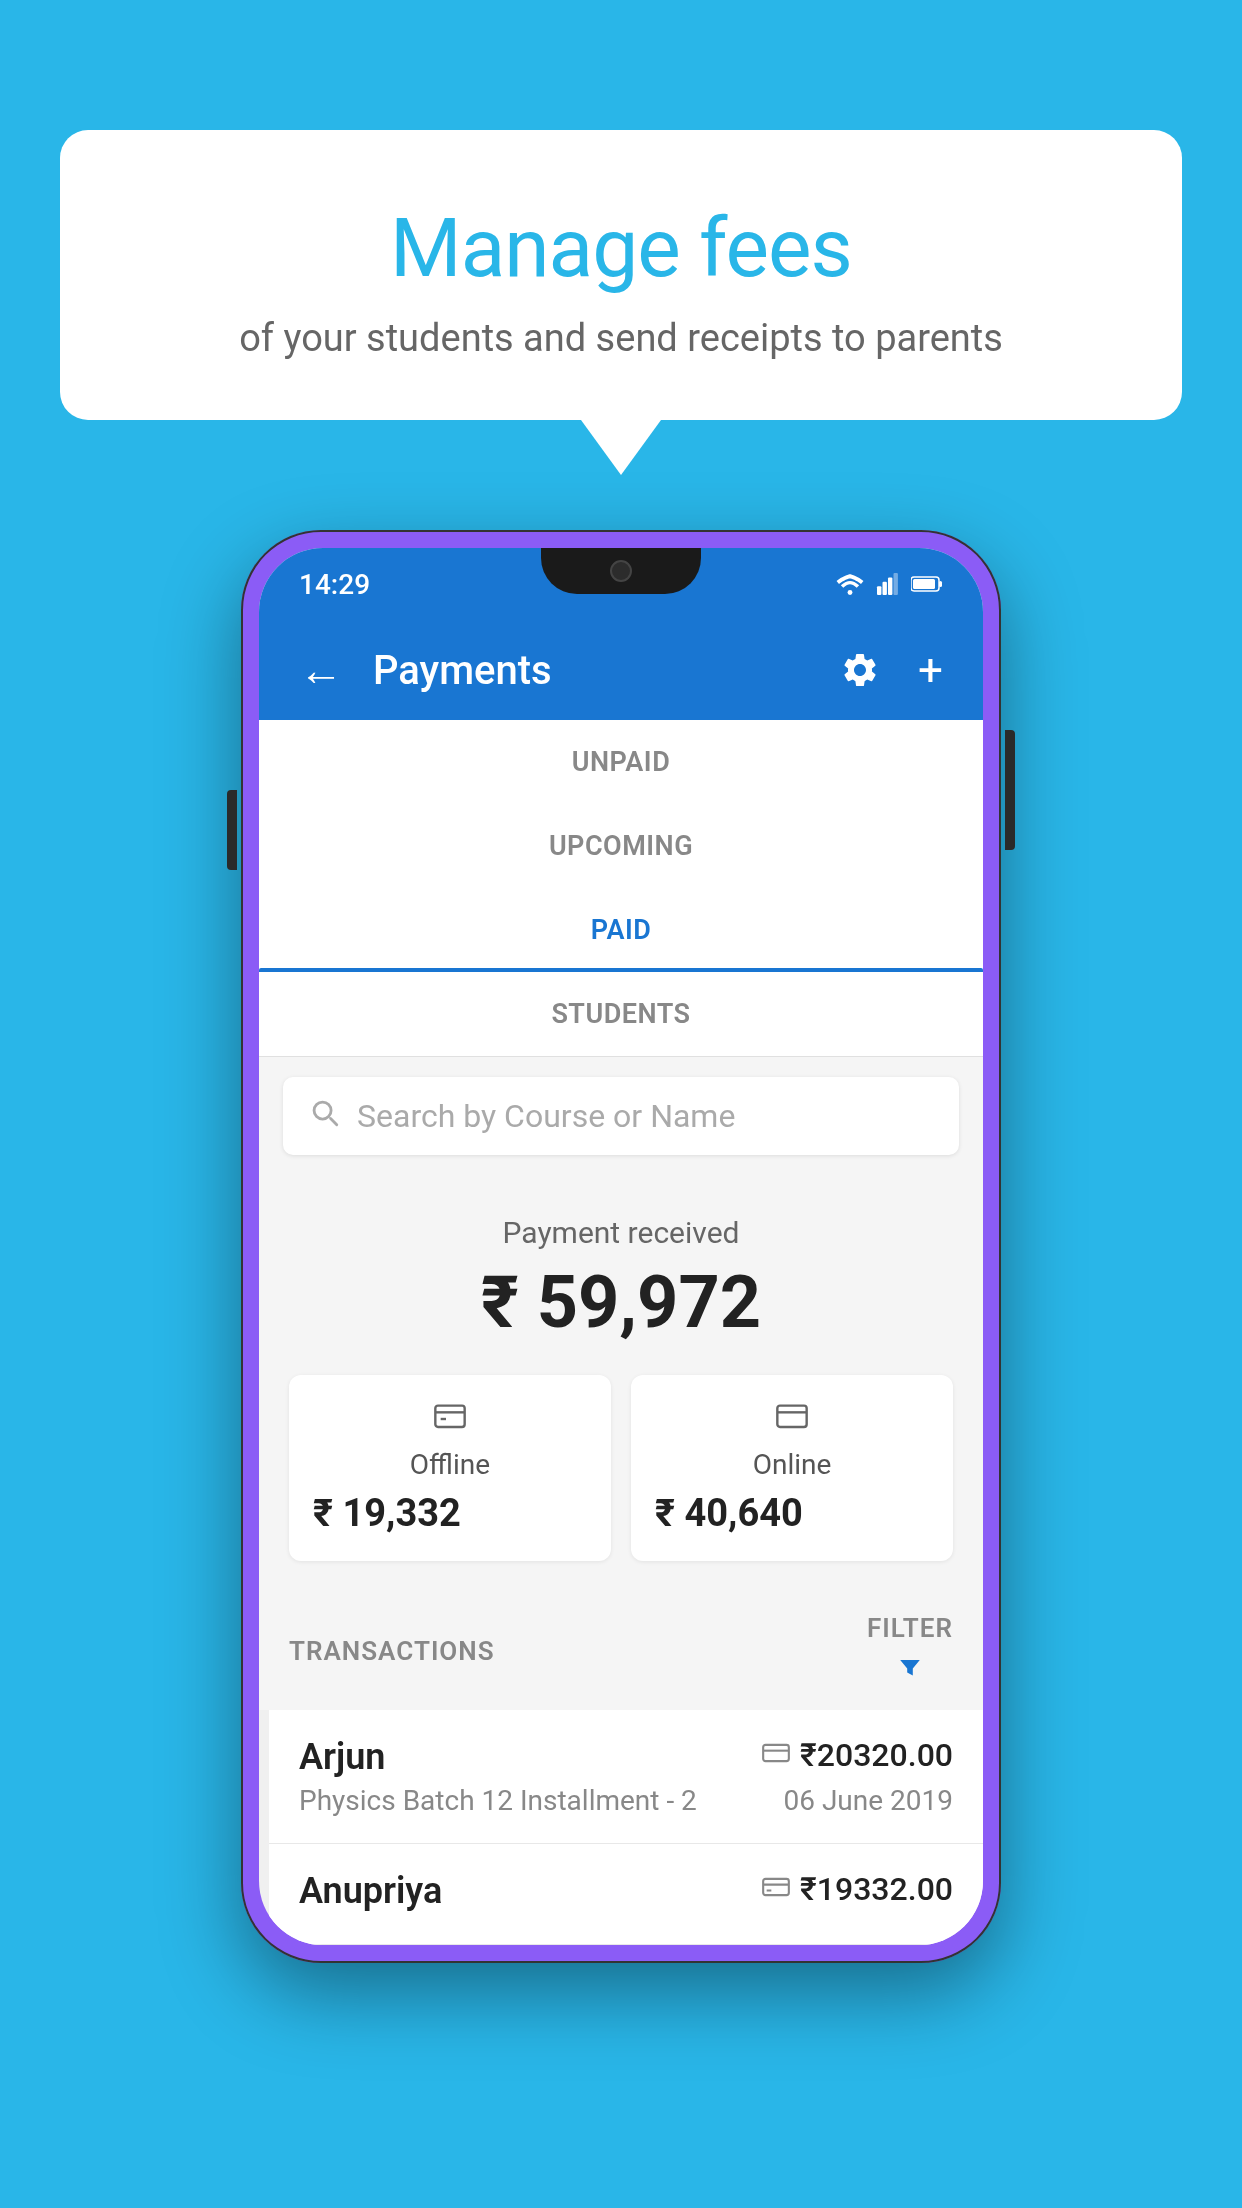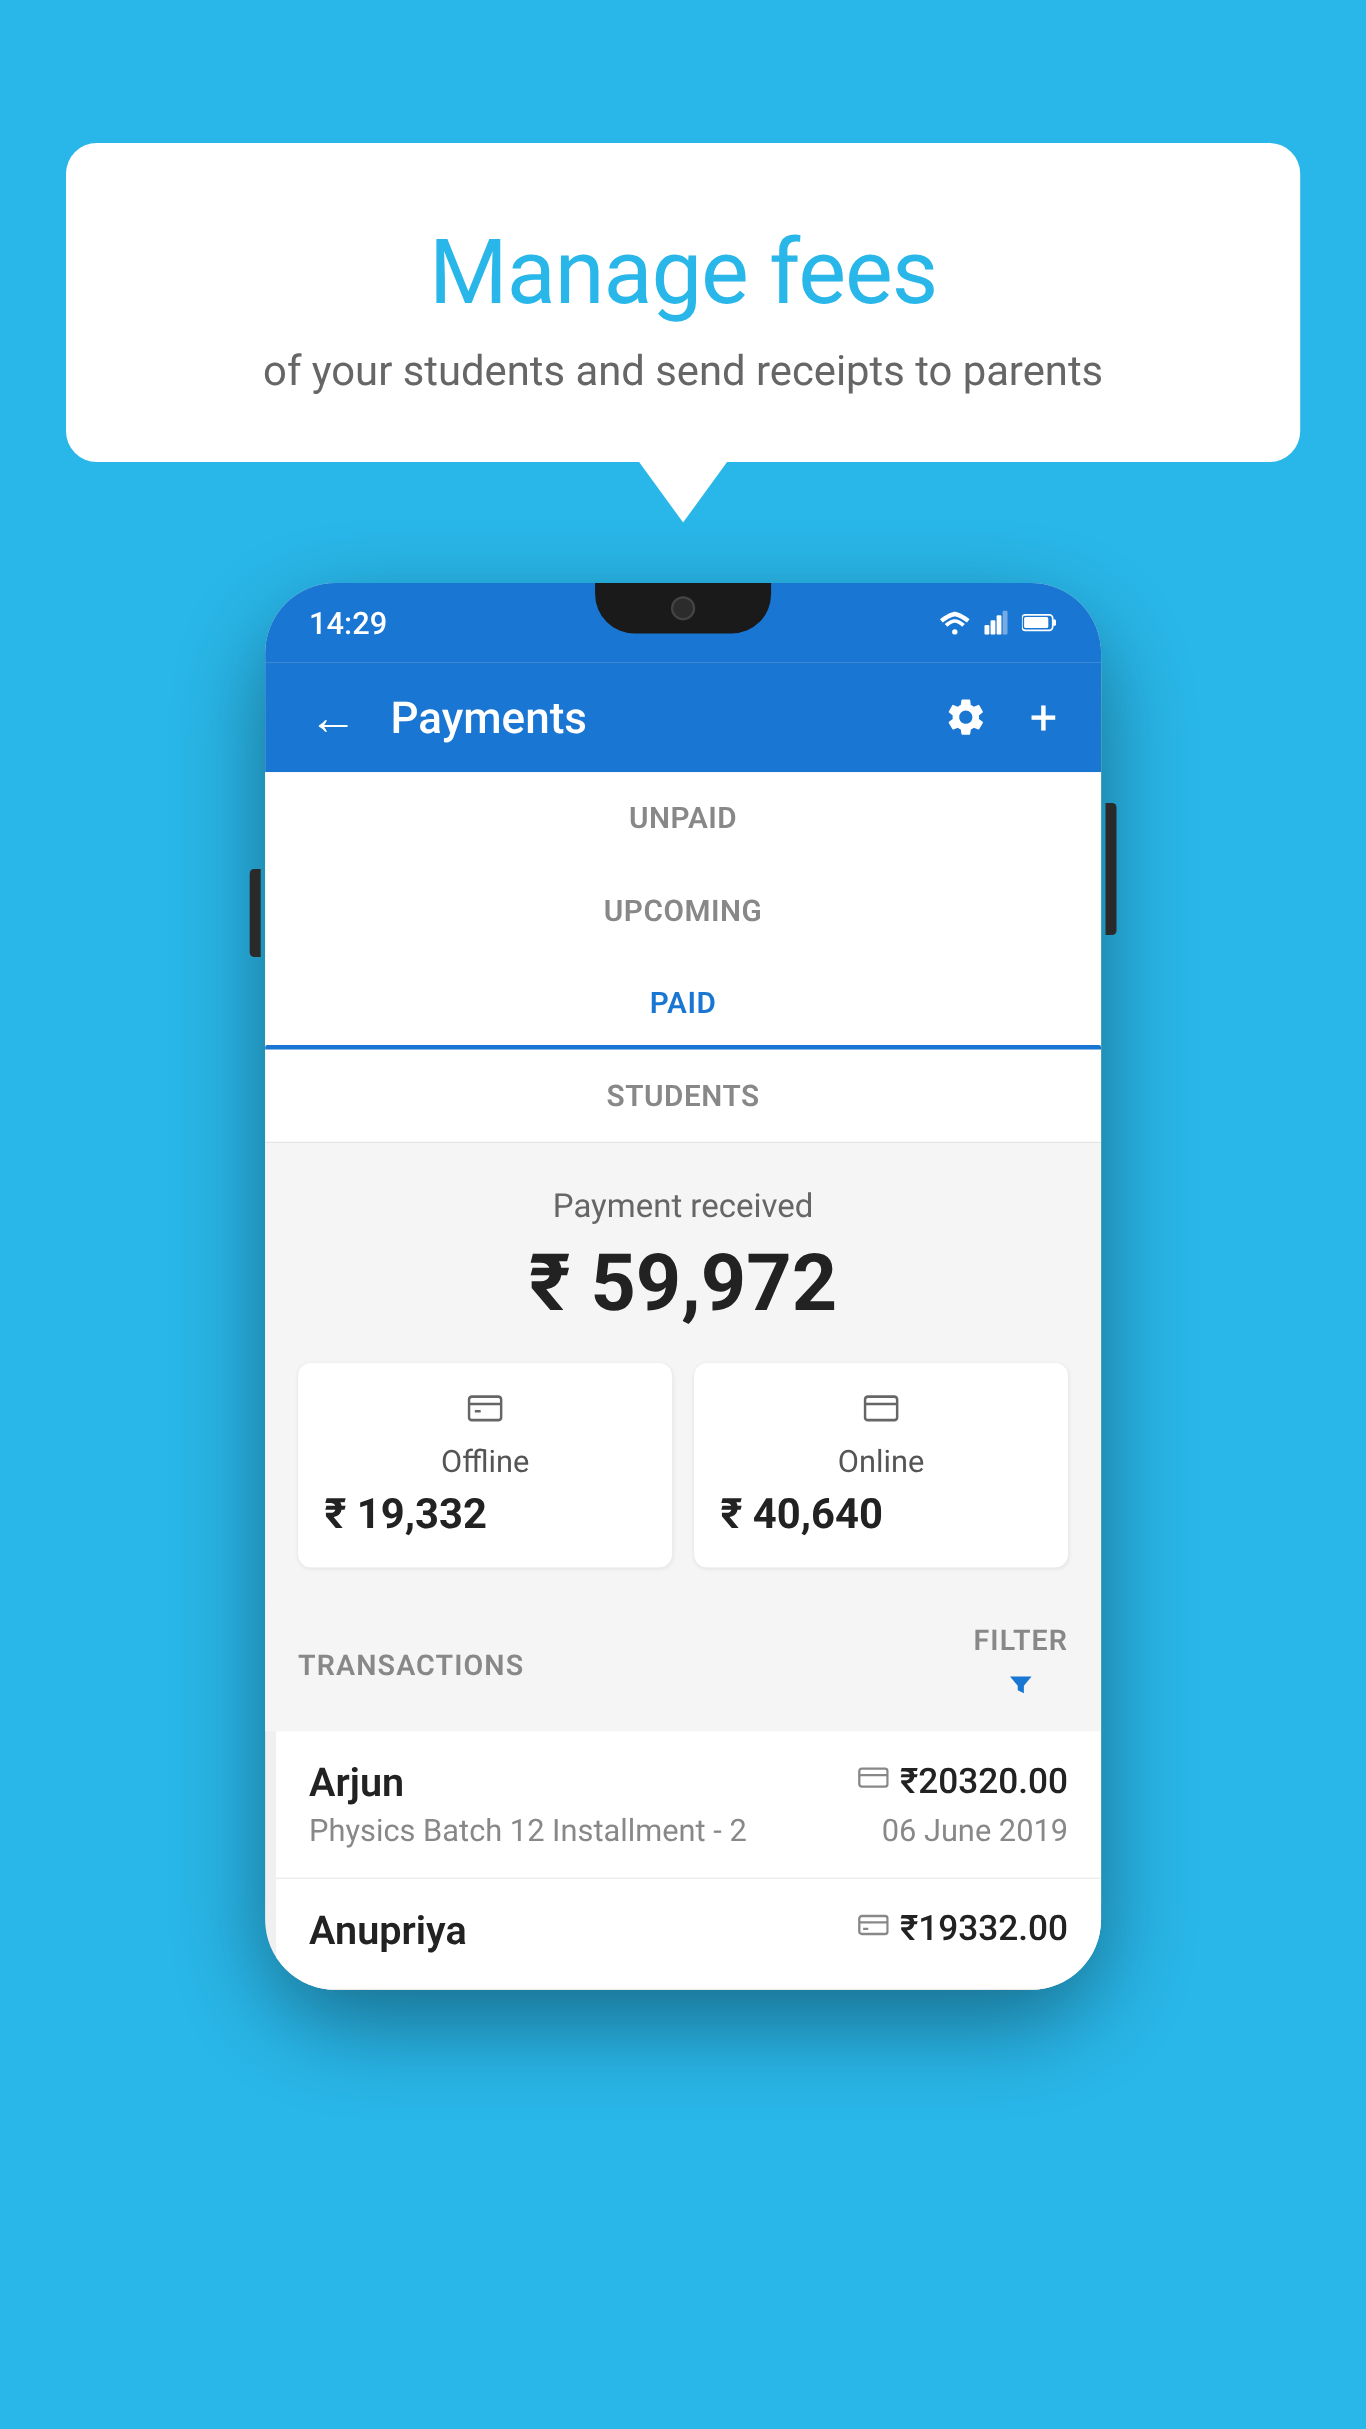--- a/index.html
+++ b/index.html
@@ -60,22 +60,23 @@
     
     .phone-wrapper {
       position: absolute;
       top: 530px;
       left: 50%;
       transform: translateX(-50%);
       width: 760px;
     }
 
     .phone-outer {
-      background: #fde047;
+      background: #8b5cf6;
       border-radius: 80px;
+      padding: 18px;
       box-shadow: 0 30px 80px rgba(0,0,0,0.4), inset 0 0 0 2px #333;
       position: relative;
     }
 
     
     .phone-outer::before {
       content: '';
       position: absolute;
       left: -14px;
       top: 260px;
@@ -459,20 +460,30 @@
         <span class="app-bar-add">+</span>
       </div>
 
       <div class="tabs">
         <div class="tab">UNPAID</div>
         <div class="tab">UPCOMING</div>
         <div class="tab active">PAID</div>
         <div class="tab">STUDENTS</div>
       </div>
 
+      <div class="search-container">
+        <div class="search-bar">
+          <span class="search-icon-svg">
+            <svg width="34" height="34" viewBox="0 0 24 24" fill="#aaa">
+              <path d="M21 21l-4.35-4.35M17 11A6 6 0 1 1 5 11a6 6 0 0 1 12 0z" stroke="#aaa" stroke-width="2" fill="none" stroke-linecap="round"></path>
+            </svg>
+          </span>
+          <span class="search-placeholder">Search by Course or Name</span>
+        </div>
+      </div>
 
       <div class="payment-received">
         <div class="payment-received-label">Payment received</div>
         <div class="payment-received-amount">₹ 59,972</div>
 
         <div class="payment-cards">
 
           <div class="payment-card">
             <div class="payment-card-header">
               <span class="payment-card-icon">

